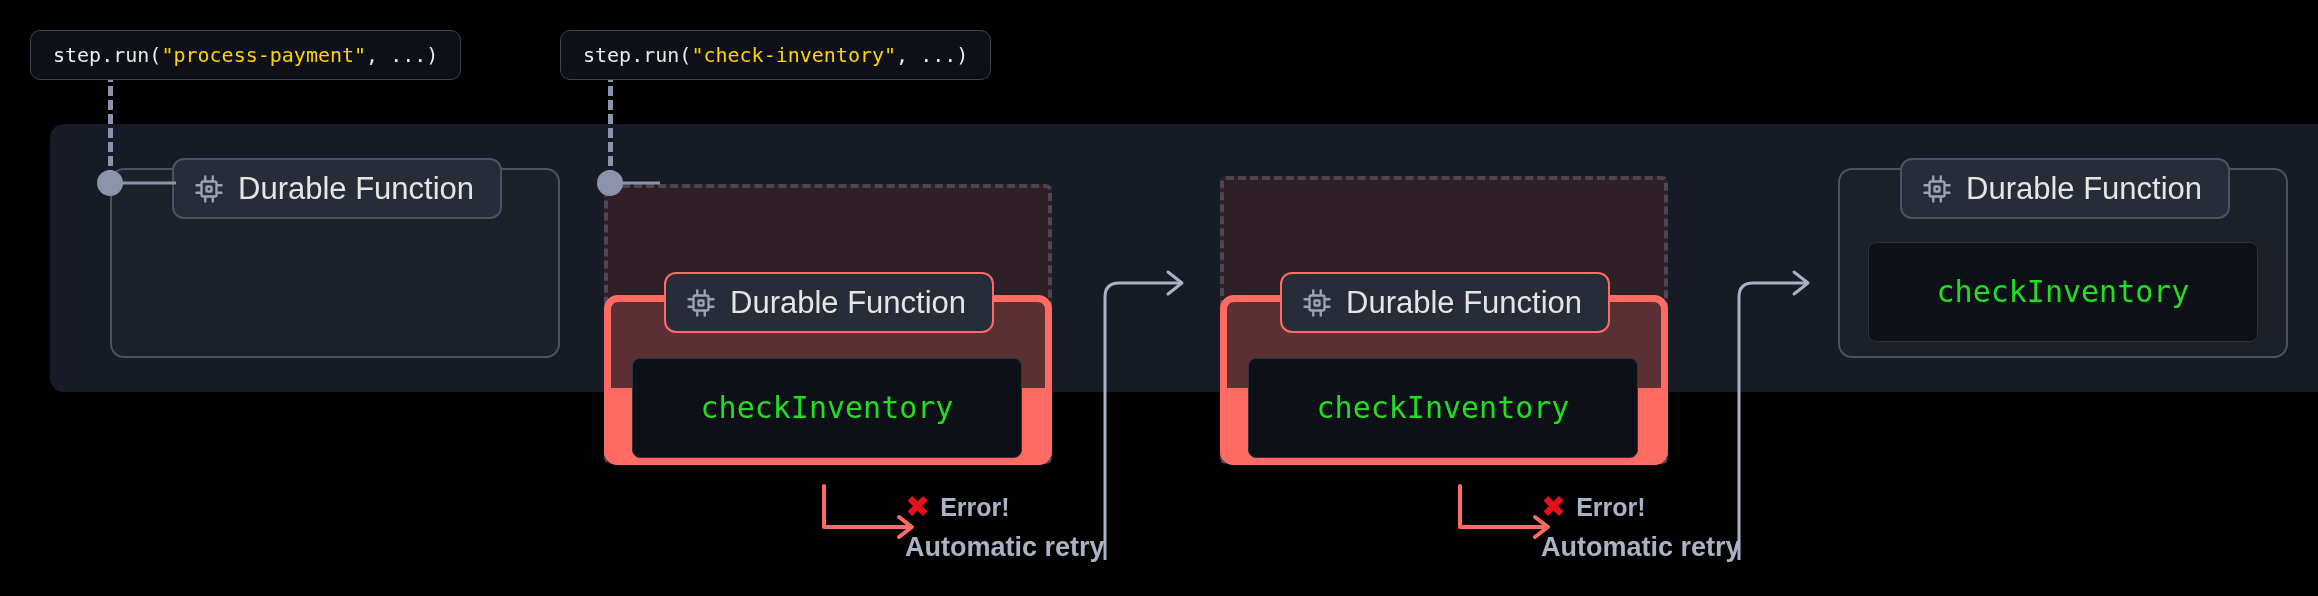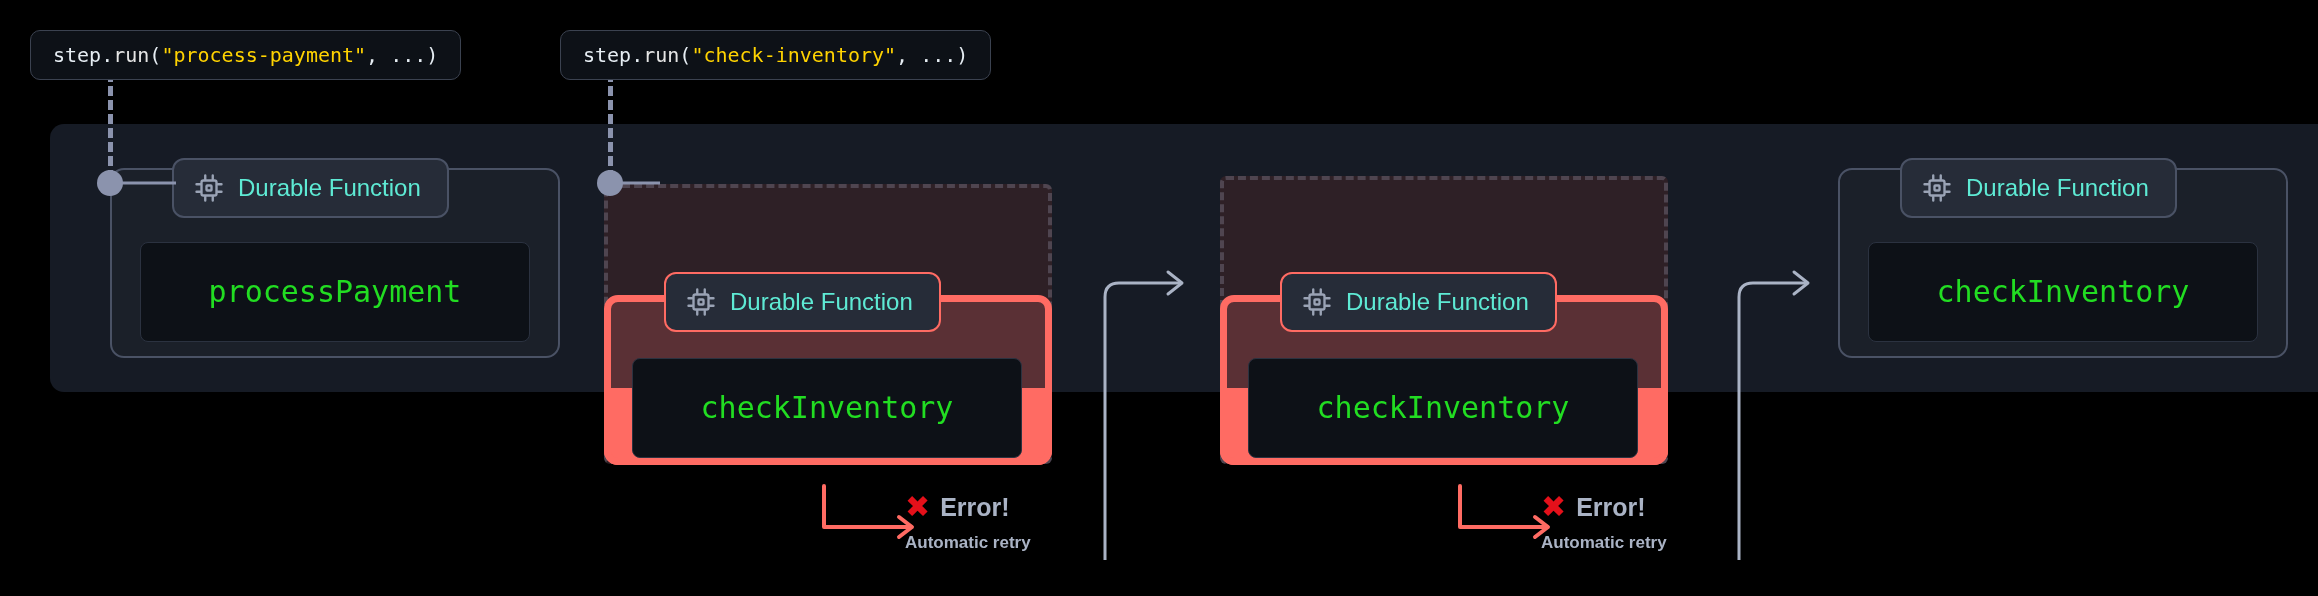--- a/index.html
+++ b/index.html
@@ -59,21 +59,21 @@
     position:absolute;
     display:flex;align-items:center;gap:14px;
     background:#262c38;
     border:2.5px solid #4a5265;
     border-radius:12px;
     padding:13px 26px 13px 20px;
     box-sizing:border-box;
     white-space:nowrap;
   }
   .df-badge .df-label{
-    color:#5eead4;font-size:24px;line-height:1;
+    color:#e5e5e5;font-size:31px;line-height:1;
   }
   .df-badge.err{
     border-color:#ff6b63;
     background:#262c38;
   }
 
   
   .fn-box{
     position:absolute;
     background:#0d1117;
@@ -115,21 +115,21 @@
     white-space:nowrap;
   }
   .x-icon{
     color:#e5101a;font-size:30px;font-weight:bold;line-height:1;
     font-family:"DejaVu Sans",sans-serif;
   }
   .err-text{
     color:#aab3c5;font-size:25px;font-weight:bold;line-height:1;
   }
   .retry-text{
-    color:#aab3c5;font-size:17px;font-weight:bold;line-height:1;
+    color:#aab3c5;font-size:27px;font-weight:bold;line-height:1;
     margin-top:12px;
   }
   .svg-layer{position:absolute;left:0;top:0;width:2318px;height:596px;
              pointer-events:none;overflow:visible;}
 </style>
 </head>
 <body>
 
 <div class="stage">
 
@@ -141,23 +141,20 @@
   <div class="code-chip" style="left:30px;top:30px;">
     <span class="tok-plain">step</span><span class="tok-punct">.</span><span class="tok-fn">run</span><span class="tok-punct">(</span><span class="tok-str">"process-payment"</span><span class="tok-punct">, ...)</span>
   </div>
 
   <div class="code-chip" style="left:560px;top:30px;">
     <span class="tok-plain">step</span><span class="tok-punct">.</span><span class="tok-fn">run</span><span class="tok-punct">(</span><span class="tok-str">"check-inventory"</span><span class="tok-punct">, ...)</span>
   </div>
 
   <div class="step-group ghost" style="left:110px;top:168px;width:450px;height:190px;"></div>
 
-  <div class="fn-box" style="left:140px;top:242px;width:390px;height:100px;">
-    <span class="fn-name">processPayment</span>
-  </div>
 
   <div class="df-badge" style="left:172px;top:158px;">
     <span style="display:flex;">
       <svg width="30" height="30" viewBox="0 0 24 24" fill="none" stroke="#9aa3b5" stroke-width="1.9" stroke-linecap="round" stroke-linejoin="round">
         <rect x="6" y="6" width="12" height="12" rx="1.5"></rect>
         <rect x="10" y="10" width="4" height="4" rx="0.6"></rect>
         <path d="M9 2v3M15 2v3M9 19v3M15 19v3M2 9h3M2 15h3M19 9h3M19 15h3"></path>
       </svg>
     </span>
     <span class="df-label">Durable Function</span>

